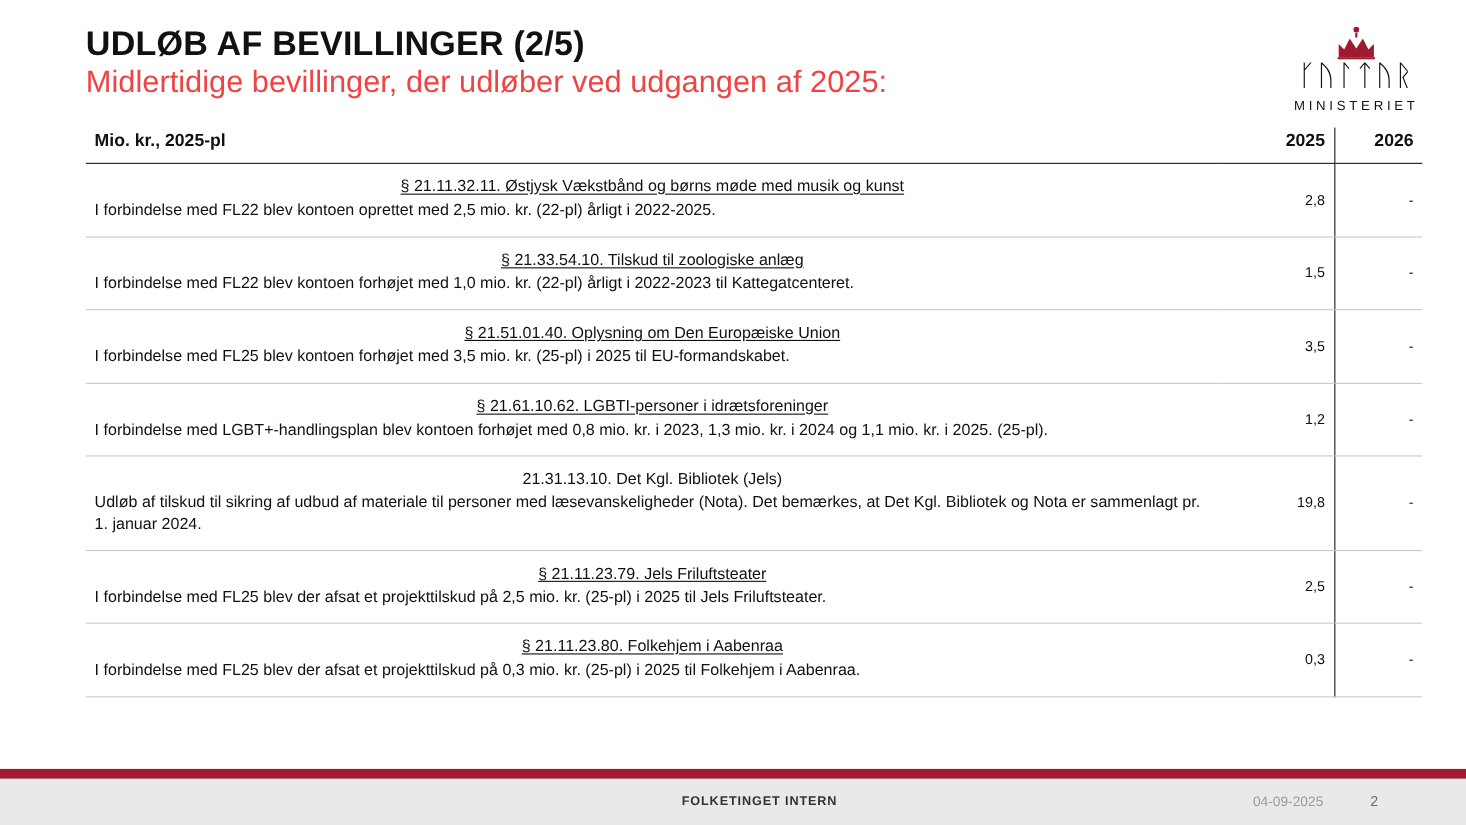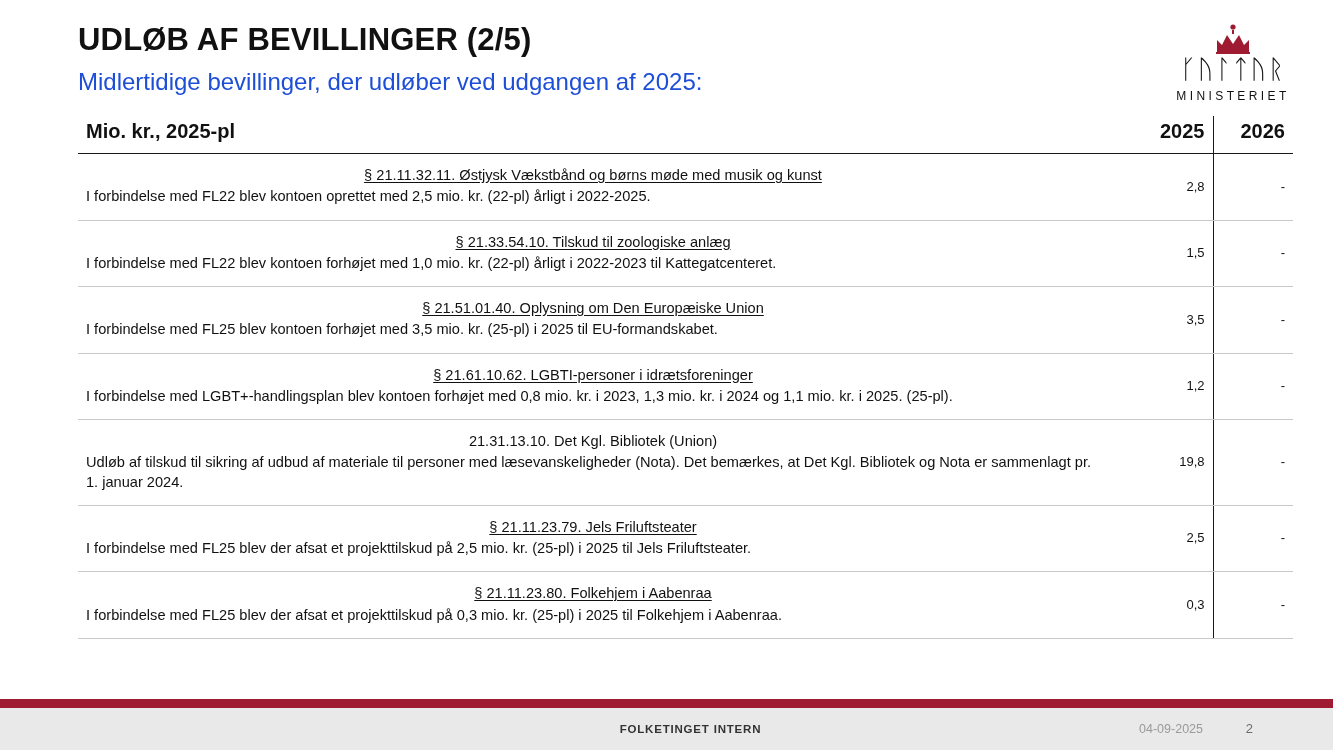--- a/index.html
+++ b/index.html
@@ -25,24 +25,24 @@
   }
   .slide-title {
     font-size: 31px;
     font-weight: bold;
     letter-spacing: 0.2px;
     color: #111111;
     margin: 0;
     line-height: 1.15;
   }
   .slide-subtitle {
-    font-size: 24px;
+    font-size: 28px;
     font-weight: normal;
-    color: #1d4ed8;
-    margin: 10px 0 0 0;
+    color: #ef4444;
+    margin: 0 0 0 0;
     line-height: 1.2;
   }
 
   
   .logo {
     position: absolute;
     right: 30px; top: 24px;
     width: 140px;
     text-align: center;
     color: #111111;
@@ -75,21 +75,21 @@
   table.grants {
     width: 100%;
     border-collapse: collapse;
     table-layout: fixed;
   }
   table.grants col.c-desc { width: 1030px; }
   table.grants col.c-2025 { width: 0px; }
   table.grants col.c-2026 { width: 0px; }
 
   thead th {
-    font-size: 20px;
+    font-size: 16px;
     font-weight: bold;
     text-align: left;
     padding: 4px 8px 10px 8px;
     border-bottom: 1.6px solid #1a1a1a;
     vertical-align: bottom;
     color: #111111;
   }
   thead th.num {
     text-align: right;
   }
@@ -229,21 +229,21 @@
           <td>
             <span class="row-head">§ 21.61.10.62. LGBTI-personer i idrætsforeninger</span>
             <span class="row-body">I forbindelse med LGBT+-handlingsplan blev kontoen forhøjet med 0,8 mio. kr. i 2023, 1,3 mio. kr. i 2024 og 1,1 mio. kr. i 2025. (25-pl).</span>
           </td>
           <td class="num col2025">1,2</td>
           <td class="num">-</td>
         </tr>
 
         <tr>
           <td>
-            <span class="row-head plain">21.31.13.10. Det Kgl. Bibliotek (Union)</span>
+            <span class="row-head plain">21.31.13.10. Det Kgl. Bibliotek (Jels)</span>
             <span class="row-body">Udløb af tilskud til sikring af udbud af materiale til personer med læsevanskeligheder (Nota). Det bemærkes, at Det Kgl. Bibliotek og Nota er sammenlagt pr. 1. januar 2024.</span>
           </td>
           <td class="num col2025">19,8</td>
           <td class="num">-</td>
         </tr>
 
 
         <tr>
           <td>
             <span class="row-head">§ 21.11.23.79. Jels Friluftsteater</span>

